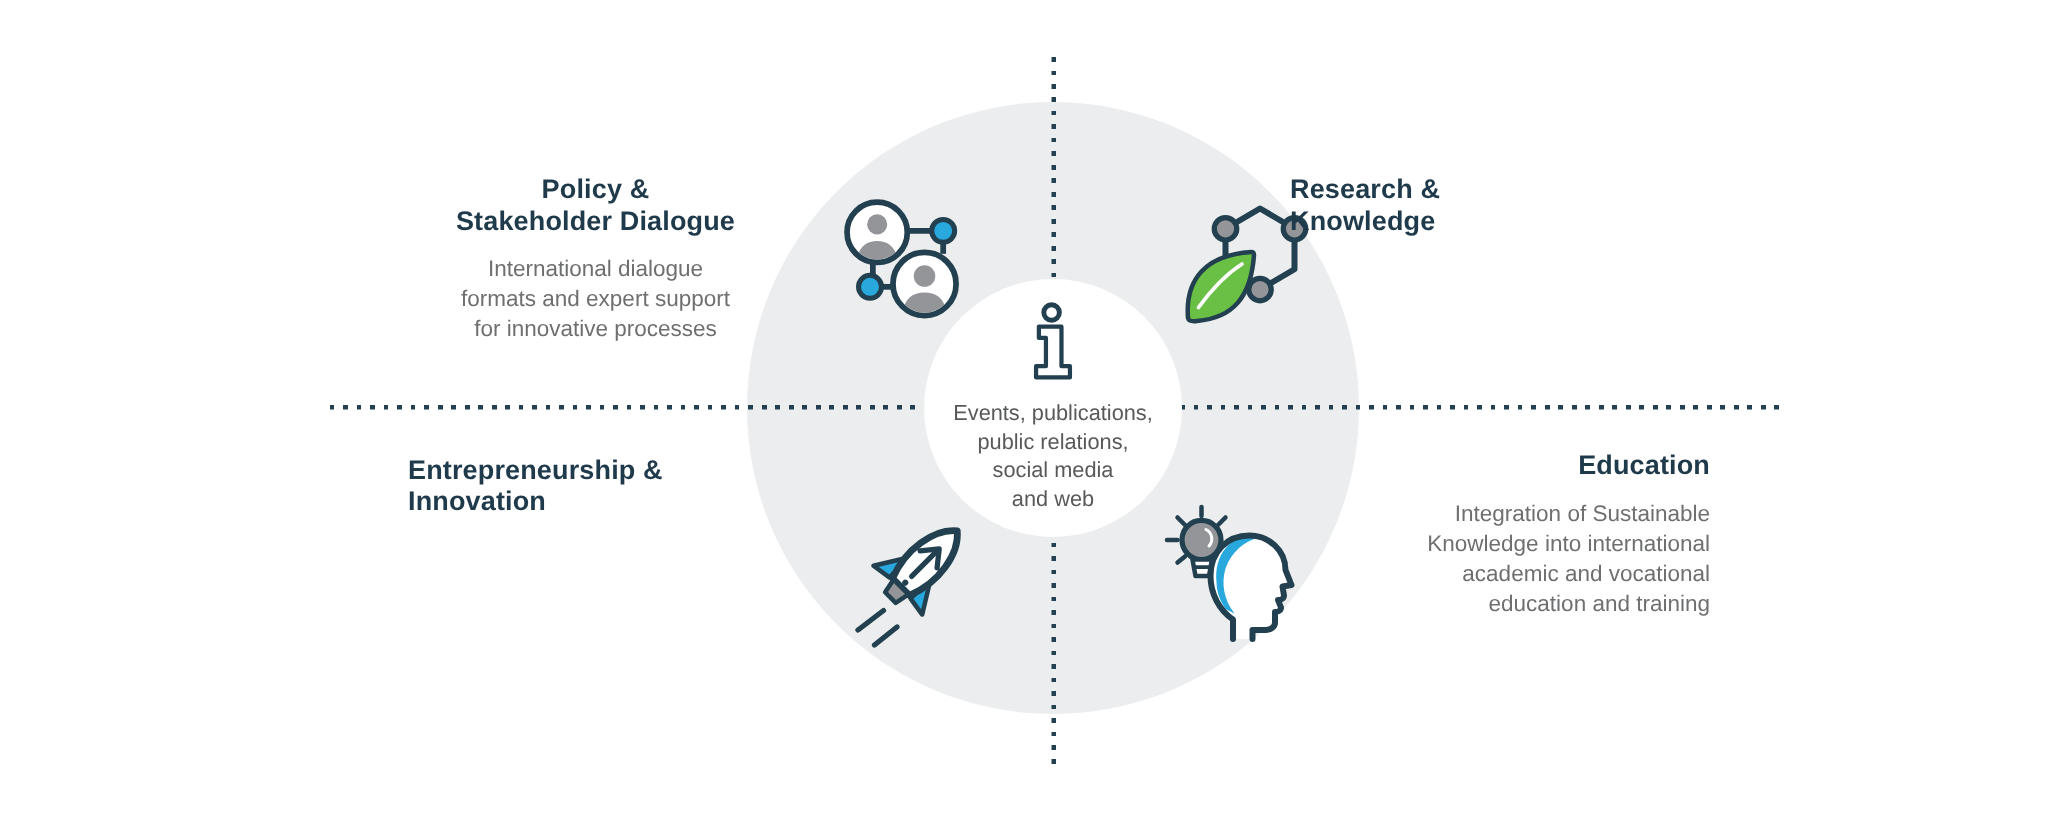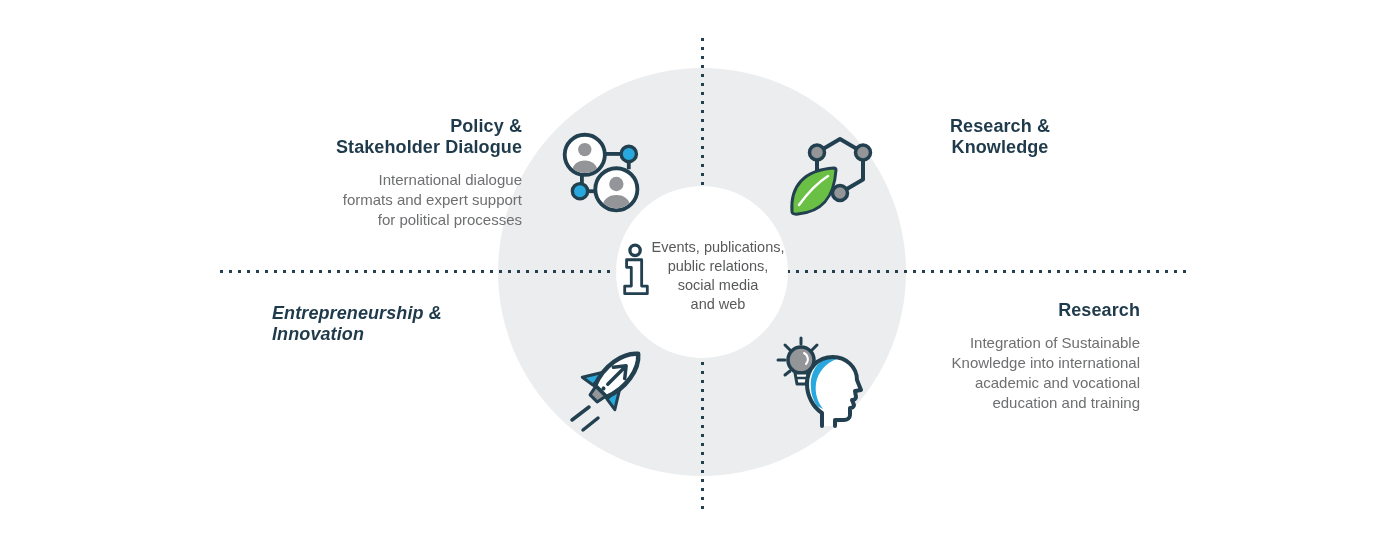--- a/index.html
+++ b/index.html
@@ -15,39 +15,39 @@
     position:absolute; left:220px; top:270px; width:970px; height:3px;
     background:repeating-linear-gradient(to right, var(--navy,#22404f) 0 3px, transparent 3px 9px);
   }
   .dotted-v {
     position:absolute; left:701px; top:38px; width:3px; height:472px;
     background:repeating-linear-gradient(to bottom, var(--navy,#22404f) 0 3px, transparent 3px 9px);
   }
   .center-circle {
     position:absolute; left:616px; top:186px; width:172px; height:172px;
     border-radius:50%; background:#fff;
-    display:flex; align-items:center; justify-content:center;
+    display:flex; flex-direction:column; align-items:center; justify-content:center;
     text-align:center;
   }
   .center-text {
     white-space:pre-line; font-size:14.5px; line-height:19px;
     color:var(--center-gray,#58595b); margin-top:8px;
   }
   .quad { position:absolute; }
   .quad h2 {
     margin:0 0 12px 0; font-size:18px; line-height:21px; font-weight:bold;
     color:var(--heading,#1f3a4b); white-space:pre-line; letter-spacing:0.1px;
   }
   .quad p {
     margin:0; font-size:15px; line-height:20px;
     color:var(--body-gray,#6e6f71); white-space:pre-line;
   }
-  .q-tl { left:272px; top:116px; width:250px; text-align:right; }
-  .q-tr { left:860px; top:116px; width:280px; text-align:center; }
-  .q-bl { left:272px; top:303px; width:262px; text-align:left;font-style:italic; }
+  .q-tl { left:272px; top:116px; width:250px; text-align:center; }
+  .q-tr { left:860px; top:116px; width:280px; text-align:left; }
+  .q-bl { left:272px; top:303px; width:262px; text-align:left; }
   .q-br { left:860px; top:300px; width:280px; text-align:right; }
   .icon { position:absolute; }
   .icon-people   { left:556px; top:130px; }
   .icon-molecule { left:784px; top:134px; }
   .icon-rocket   { left:556px; top:336px; }
   .icon-head     { left:775px; top:334px; }
   .s-navy  { stroke:var(--navy,#22404f); fill:none; }
   .f-white { fill:#fff; }
   .f-gray  { fill:var(--icon-gray,#939598); }
   .f-cyan  { fill:var(--cyan,#29a8de); }
@@ -139,34 +139,34 @@
 public relations,
 social media
 and web</div>
   </div>
 
   <div class="quad q-tl">
     <h2>Policy &amp;
 Stakeholder Dialogue</h2>
     <p>International dialogue
 formats and expert support
-for political processes</p>
+for innovative processes</p>
   </div>
 
   <div class="quad q-tr">
     <h2>Research &amp;
 Knowledge</h2>
   </div>
 
   <div class="quad q-bl">
     <h2>Entrepreneurship &amp;
 Innovation</h2>
   </div>
 
   <div class="quad q-br">
-    <h2>Research</h2>
+    <h2>Education</h2>
     <p>Integration of Sustainable
 Knowledge into international
 academic and vocational
 education and training</p>
   </div>
 
 </div>
 
 </body></html>

